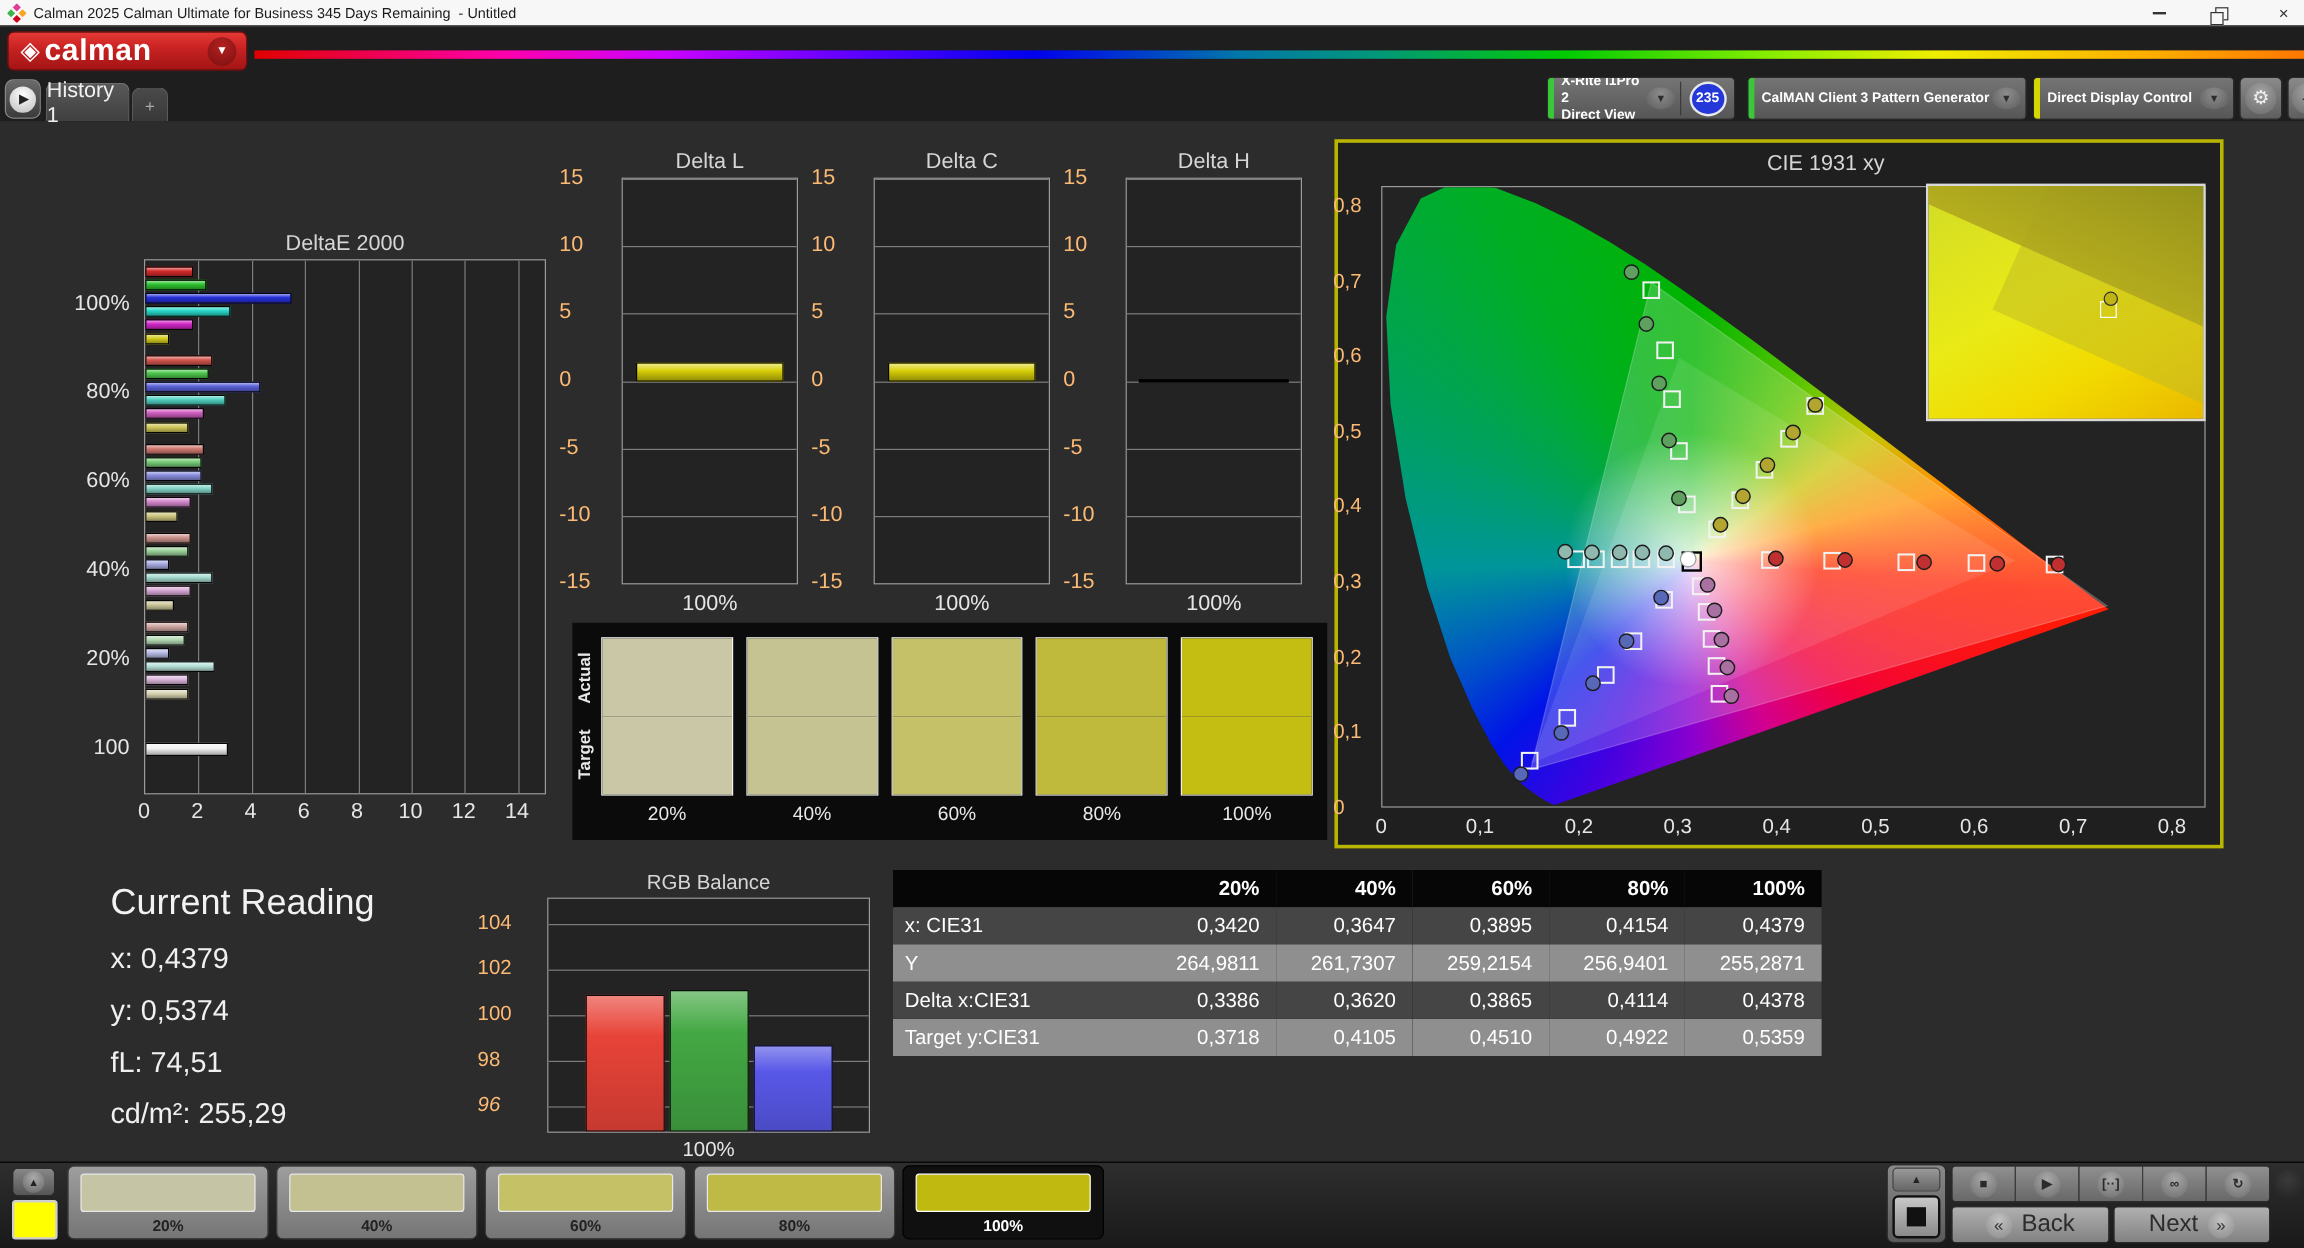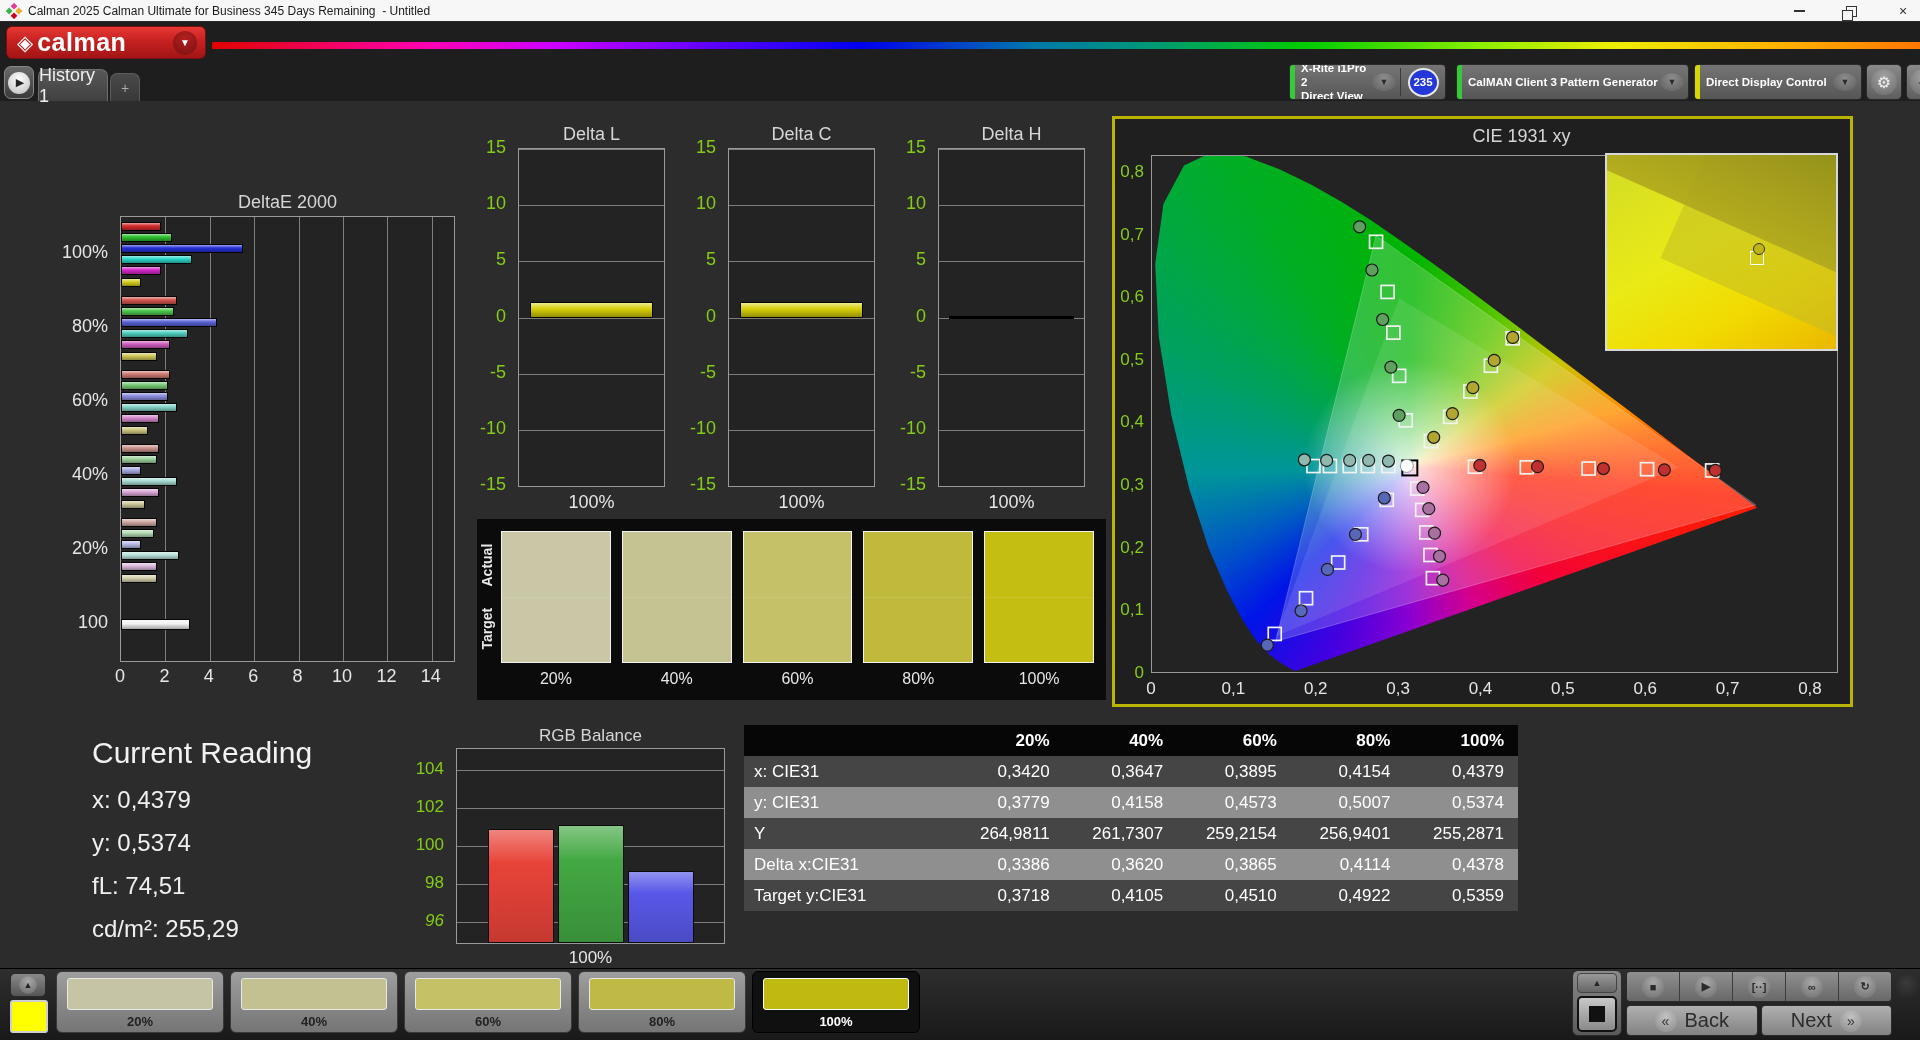--- a/index.html
+++ b/index.html
@@ -64,21 +64,21 @@
   #page-title{position:absolute;left:100px;top:118px;font-size:40px;color:#f5f5f5;letter-spacing:.5px;}
 
   
   .chart-title{position:absolute;text-align:center;color:#d6d6d6;font-size:18px;}
   .plot{position:absolute;background:#232323;border:1px solid #9a9a9a;box-sizing:border-box;overflow:hidden;}
   .vgrid{position:absolute;top:0;bottom:0;width:1px;background:#7d7d7d;}
   .hgrid{position:absolute;left:0;right:0;height:1px;background:#7d7d7d;}
   .bar-h{position:absolute;left:0;border:1px solid #050505;box-sizing:border-box;
     background-image:linear-gradient(to bottom,rgba(255,255,255,.55),rgba(255,255,255,0) 42%,rgba(0,0,0,.32));}
   .tick-lbl{position:absolute;color:#e6e6e6;font-size:18px;text-align:center;}
-  .ylab{position:absolute;right:6px;color:#84cc16;font-size:18px;text-align:right;width:100%;box-sizing:border-box;}
+  .ylab{position:absolute;right:6px;color:#fdba74;font-size:18px;width:100%;box-sizing:border-box;}
 
   #deltae-title{left:120px;top:192px;width:335px;}
   #deltae-ylabels{position:absolute;left:30px;top:216px;width:84px;height:446px;}
   #deltae-ylabels .glab{position:absolute;right:6px;width:78px;text-align:right;color:#e6e6e6;font-size:18px;}
   #deltae-plot{left:120px;top:216px;width:335px;height:446px;}
   #deltae-xlabels{position:absolute;left:120px;top:666px;width:335px;height:22px;}
 
   .mini-title{width:147px;top:124px;}
   .mini-plot{top:148px;width:147px;height:339px;}
   .mini-ylabels{position:absolute;top:148px;width:42px;height:339px;}
@@ -571,28 +571,20 @@
       <tbody>
           <tr>
             <td class="lbl">x: CIE31</td>
             <td class="val">0,3420</td>
             <td class="val">0,3647</td>
             <td class="val">0,3895</td>
             <td class="val">0,4154</td>
             <td class="val">0,4379</td>
           </tr>
           <tr>
-            <td class="lbl">y: CIE31</td>
-            <td class="val">0,3779</td>
-            <td class="val">0,4158</td>
-            <td class="val">0,4573</td>
-            <td class="val">0,5007</td>
-            <td class="val">0,5374</td>
-          </tr>
-          <tr>
             <td class="lbl">Y</td>
             <td class="val">264,9811</td>
             <td class="val">261,7307</td>
             <td class="val">259,2154</td>
             <td class="val">256,9401</td>
             <td class="val">255,2871</td>
           </tr>
           <tr>
             <td class="lbl">Delta x:CIE31</td>
             <td class="val">0,3386</td>

